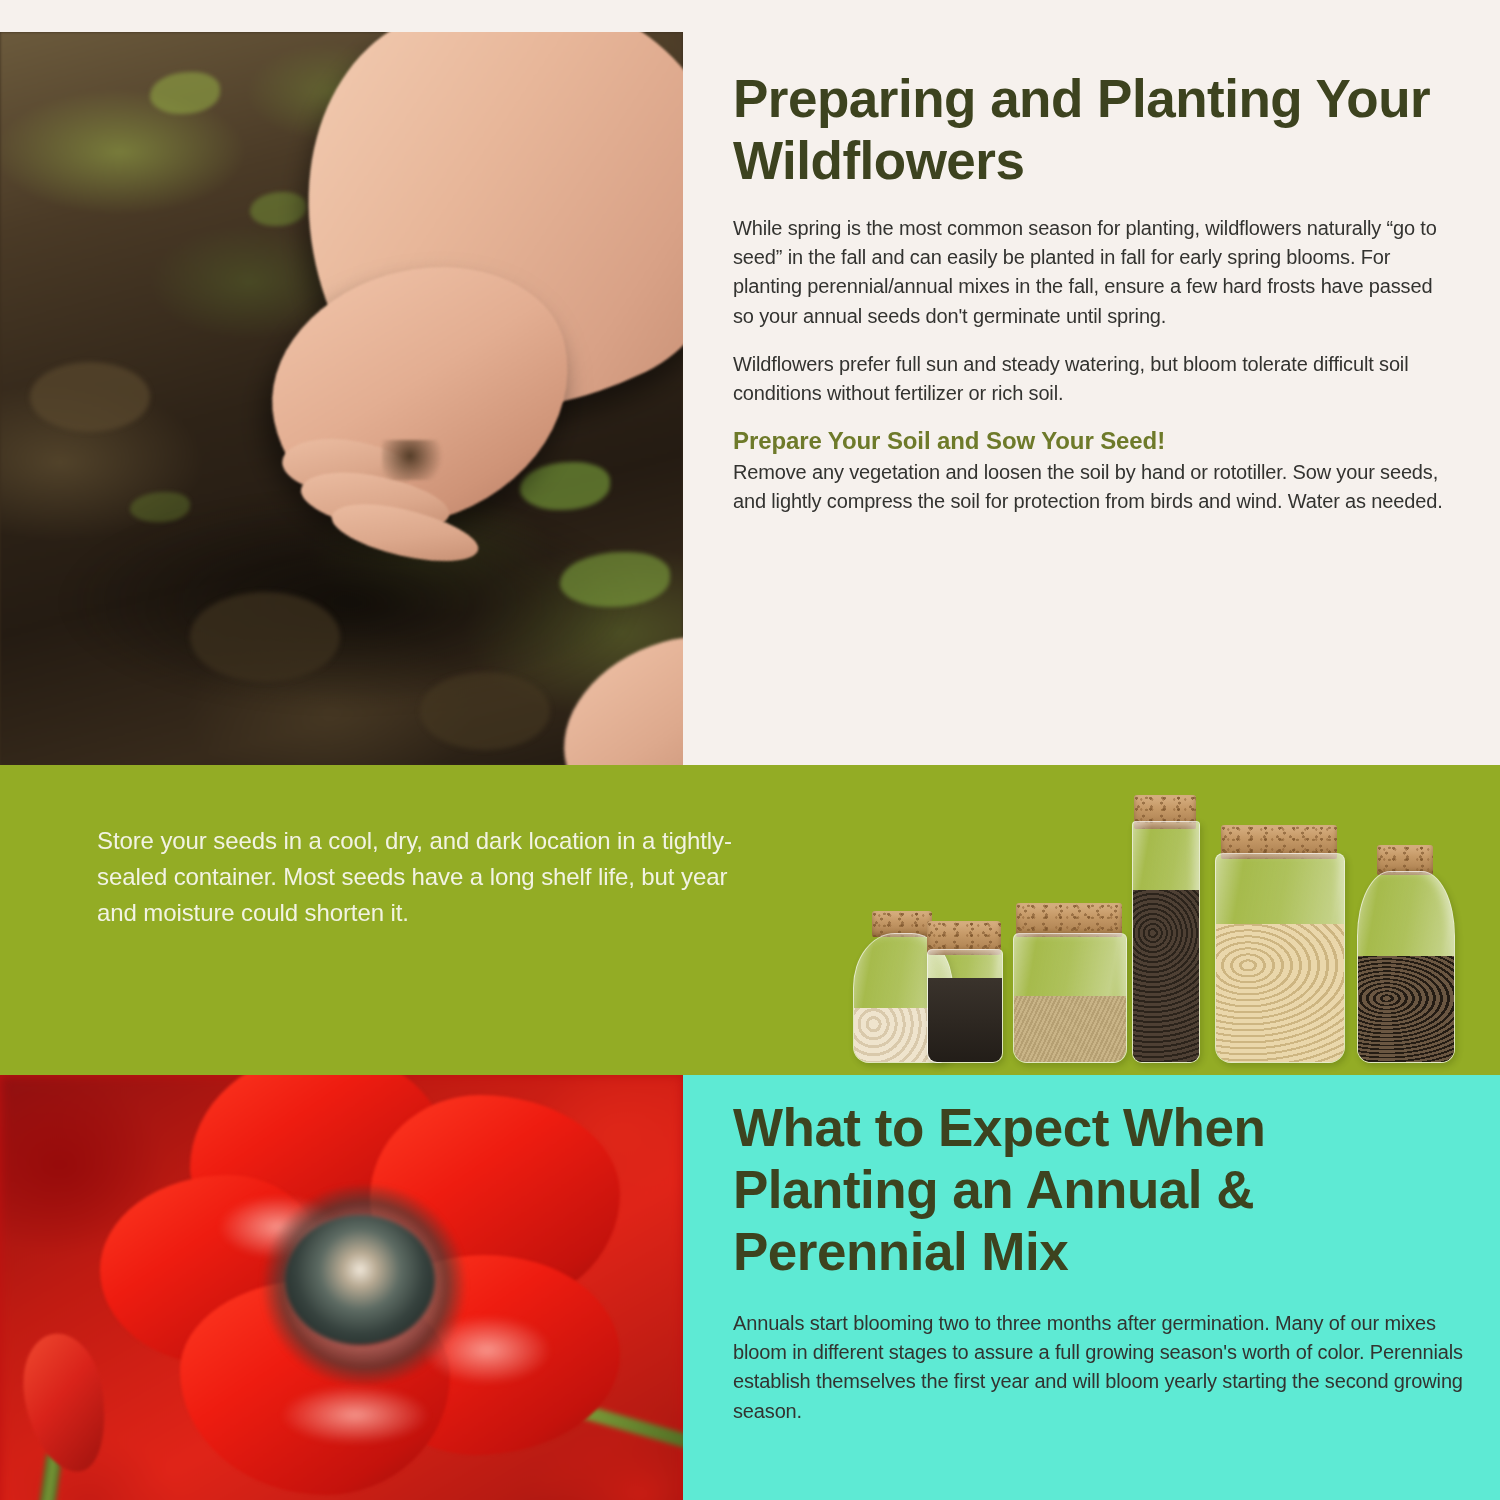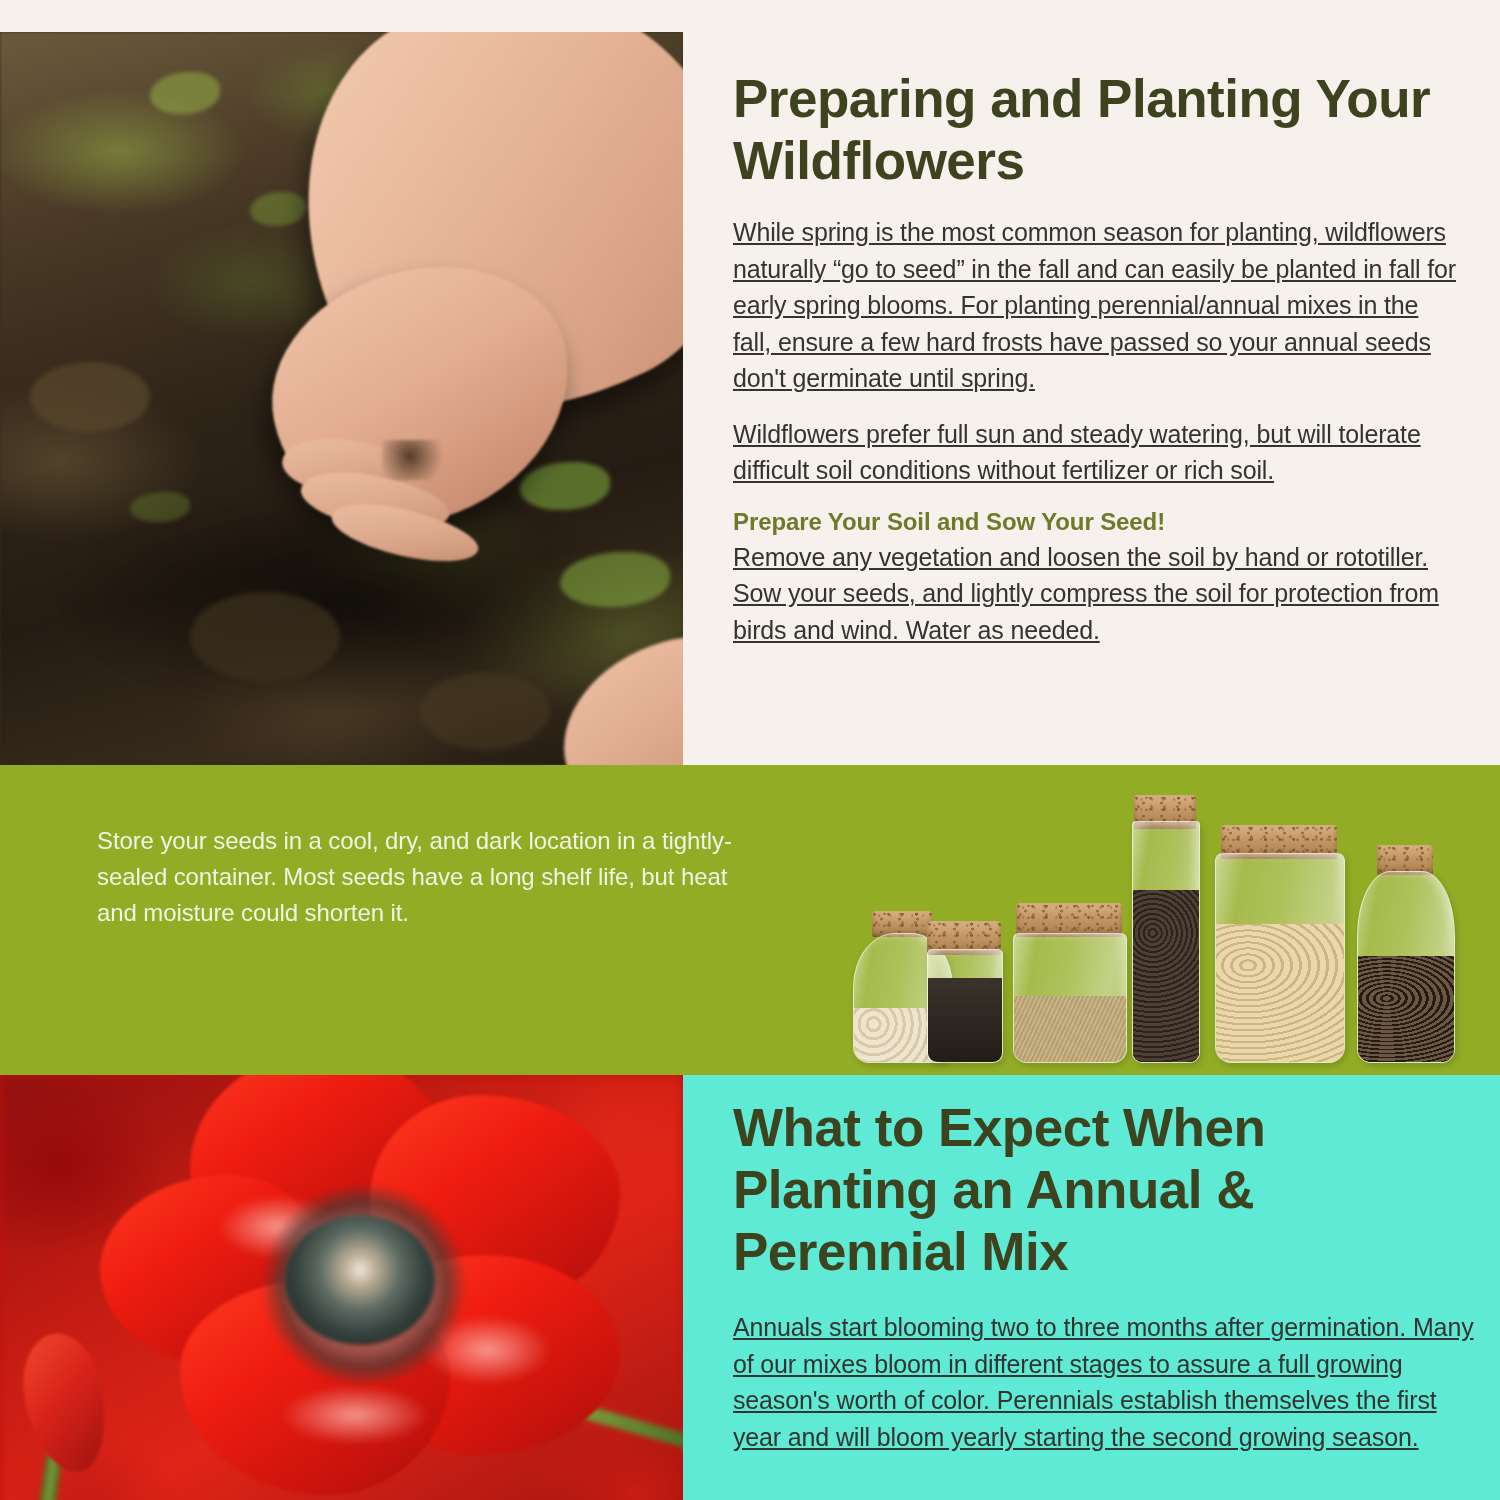--- a/index.html
+++ b/index.html
@@ -126,25 +126,24 @@
   }
   .sub-head {
     color: #6e7a2a;
     font-size: 24px;
     font-weight: bold;
     margin: 0 0 3px 0;
     letter-spacing: -0.1px;
   }
   .body-text {
     color: #333330;
-    font-size: 25px;
+    font-size: 20px;
     line-height: 1.46;
     margin: 0 0 19px 0;
     letter-spacing: -0.15px;
-    text-decoration: underline;
   }
   .body-text:last-child { margin-bottom: 0; }
 
   
   .row2 {
     position: absolute;
     left: 0; top: 733px;
     width: 1500px; height: 310px;
     background: #93ac25;
     overflow: hidden;
@@ -331,30 +330,30 @@
       <div class="finger" style="left:330px;top:478px;width:150px;height:46px;transform:rotate(13deg);"></div>
       <div class="seed-dust"></div>
       <div class="hand2"></div>
     </div>
 
     <div class="intro-copy">
       <h1 class="h-main">Preparing and Planting Your Wildflowers</h1>
 
       <p class="body-text">While spring is the most common season for planting, wildflowers naturally “go to seed” in the fall and can easily be planted in fall for early spring blooms. For planting perennial/annual mixes in the fall, ensure a few hard frosts have passed so your annual seeds don't germinate until spring.</p>
 
-      <p class="body-text">Wildflowers prefer full sun and steady watering, but will tolerate difficult soil conditions without fertilizer or rich soil.</p>
+      <p class="body-text">Wildflowers prefer full sun and steady watering, but bloom tolerate difficult soil conditions without fertilizer or rich soil.</p>
 
       <h2 class="sub-head">Prepare Your Soil and Sow Your Seed!</h2>
       <p class="body-text">Remove any vegetation and loosen the soil by hand or rototiller. Sow your seeds, and lightly compress the soil for protection from birds and wind. Water as needed.</p>
     </div>
   </div>
 
   <div class="row2">
     <div class="store-copy">
-      <p class="store-body">Store your seeds in a cool, dry, and dark location in a tightly-sealed container. Most seeds have a long shelf life, but heat and moisture could shorten it.</p>
+      <p class="store-body">Store your seeds in a cool, dry, and dark location in a tightly-sealed container. Most seeds have a long shelf life, but year and moisture could shorten it.</p>
     </div>
 
     <div class="jars">
 
       <div class="jar" style="left:8px;width:98px;height:152px;">
         <div class="cork" style="top:0;width:60px;height:26px;">
             <div class="cork-speck"></div>
           </div>
         <div class="glass" style="height:128px;border-radius:42% 42% 16px 16px;">
           <div class="fill" style="height:54px;background:repeating-radial-gradient(circle at 20% 30%, #efe4cd 0 5px, #d9c9ab 5px 8px), #e3d5ba;"></div>

